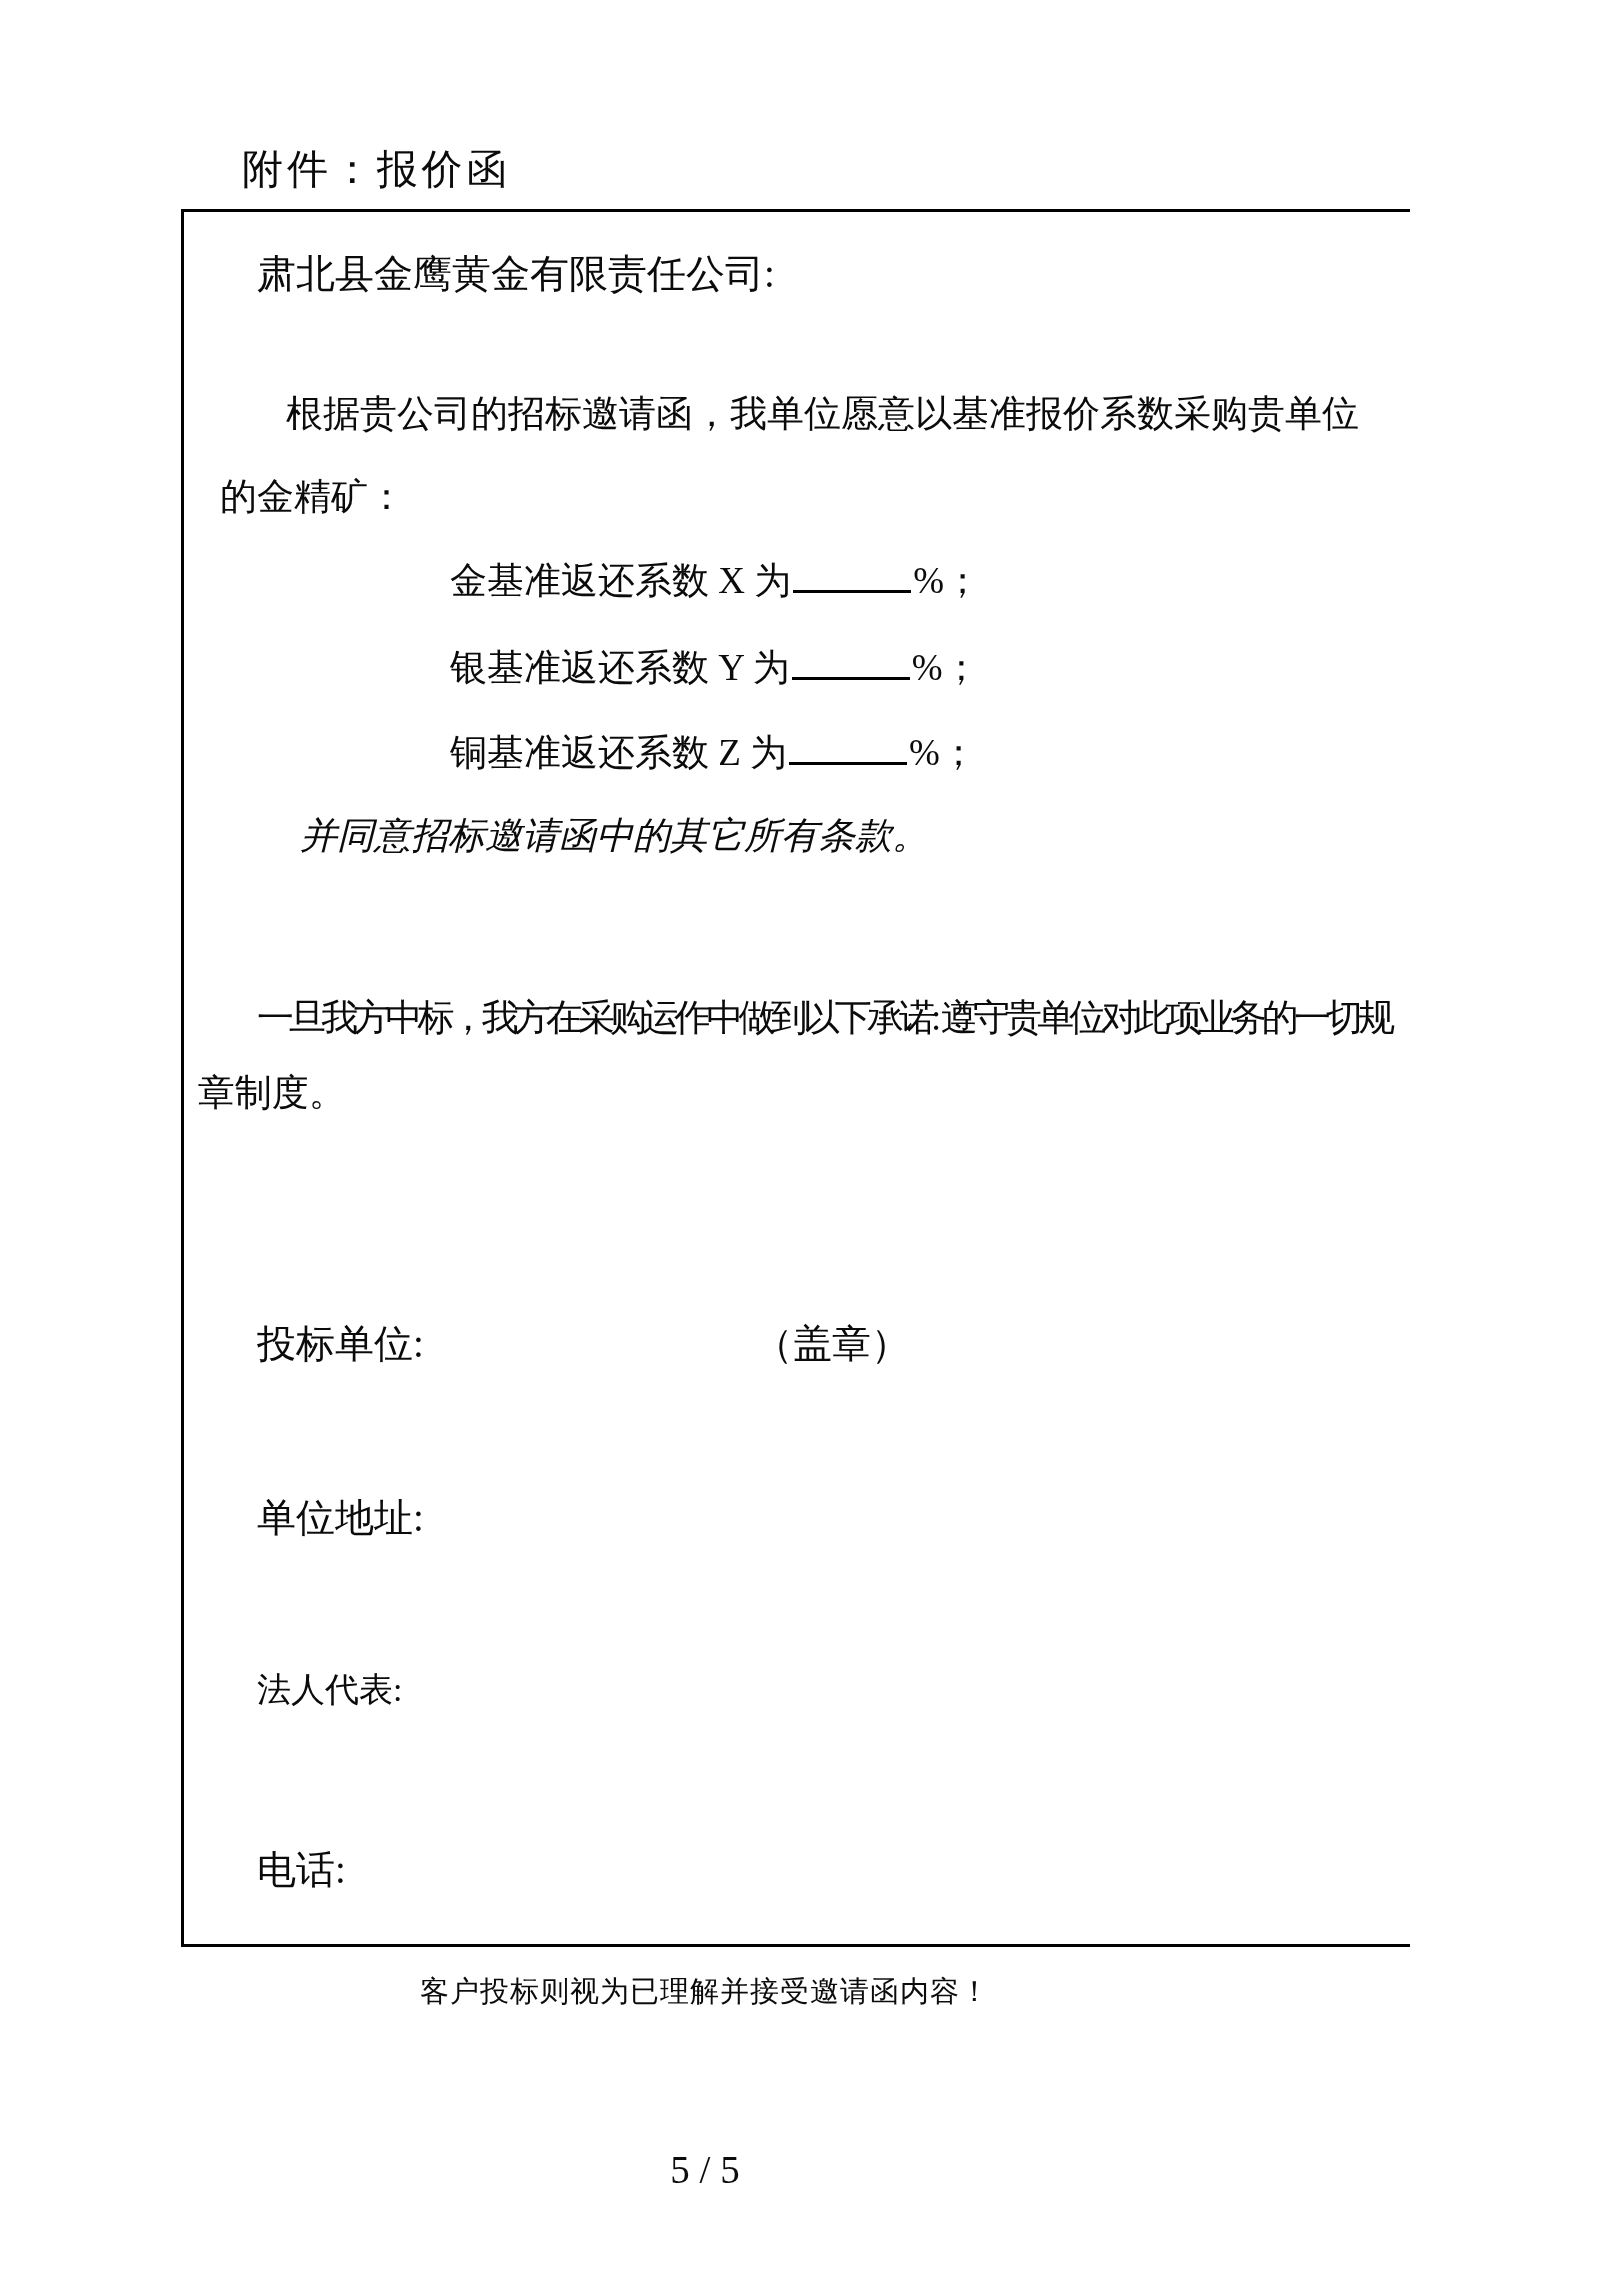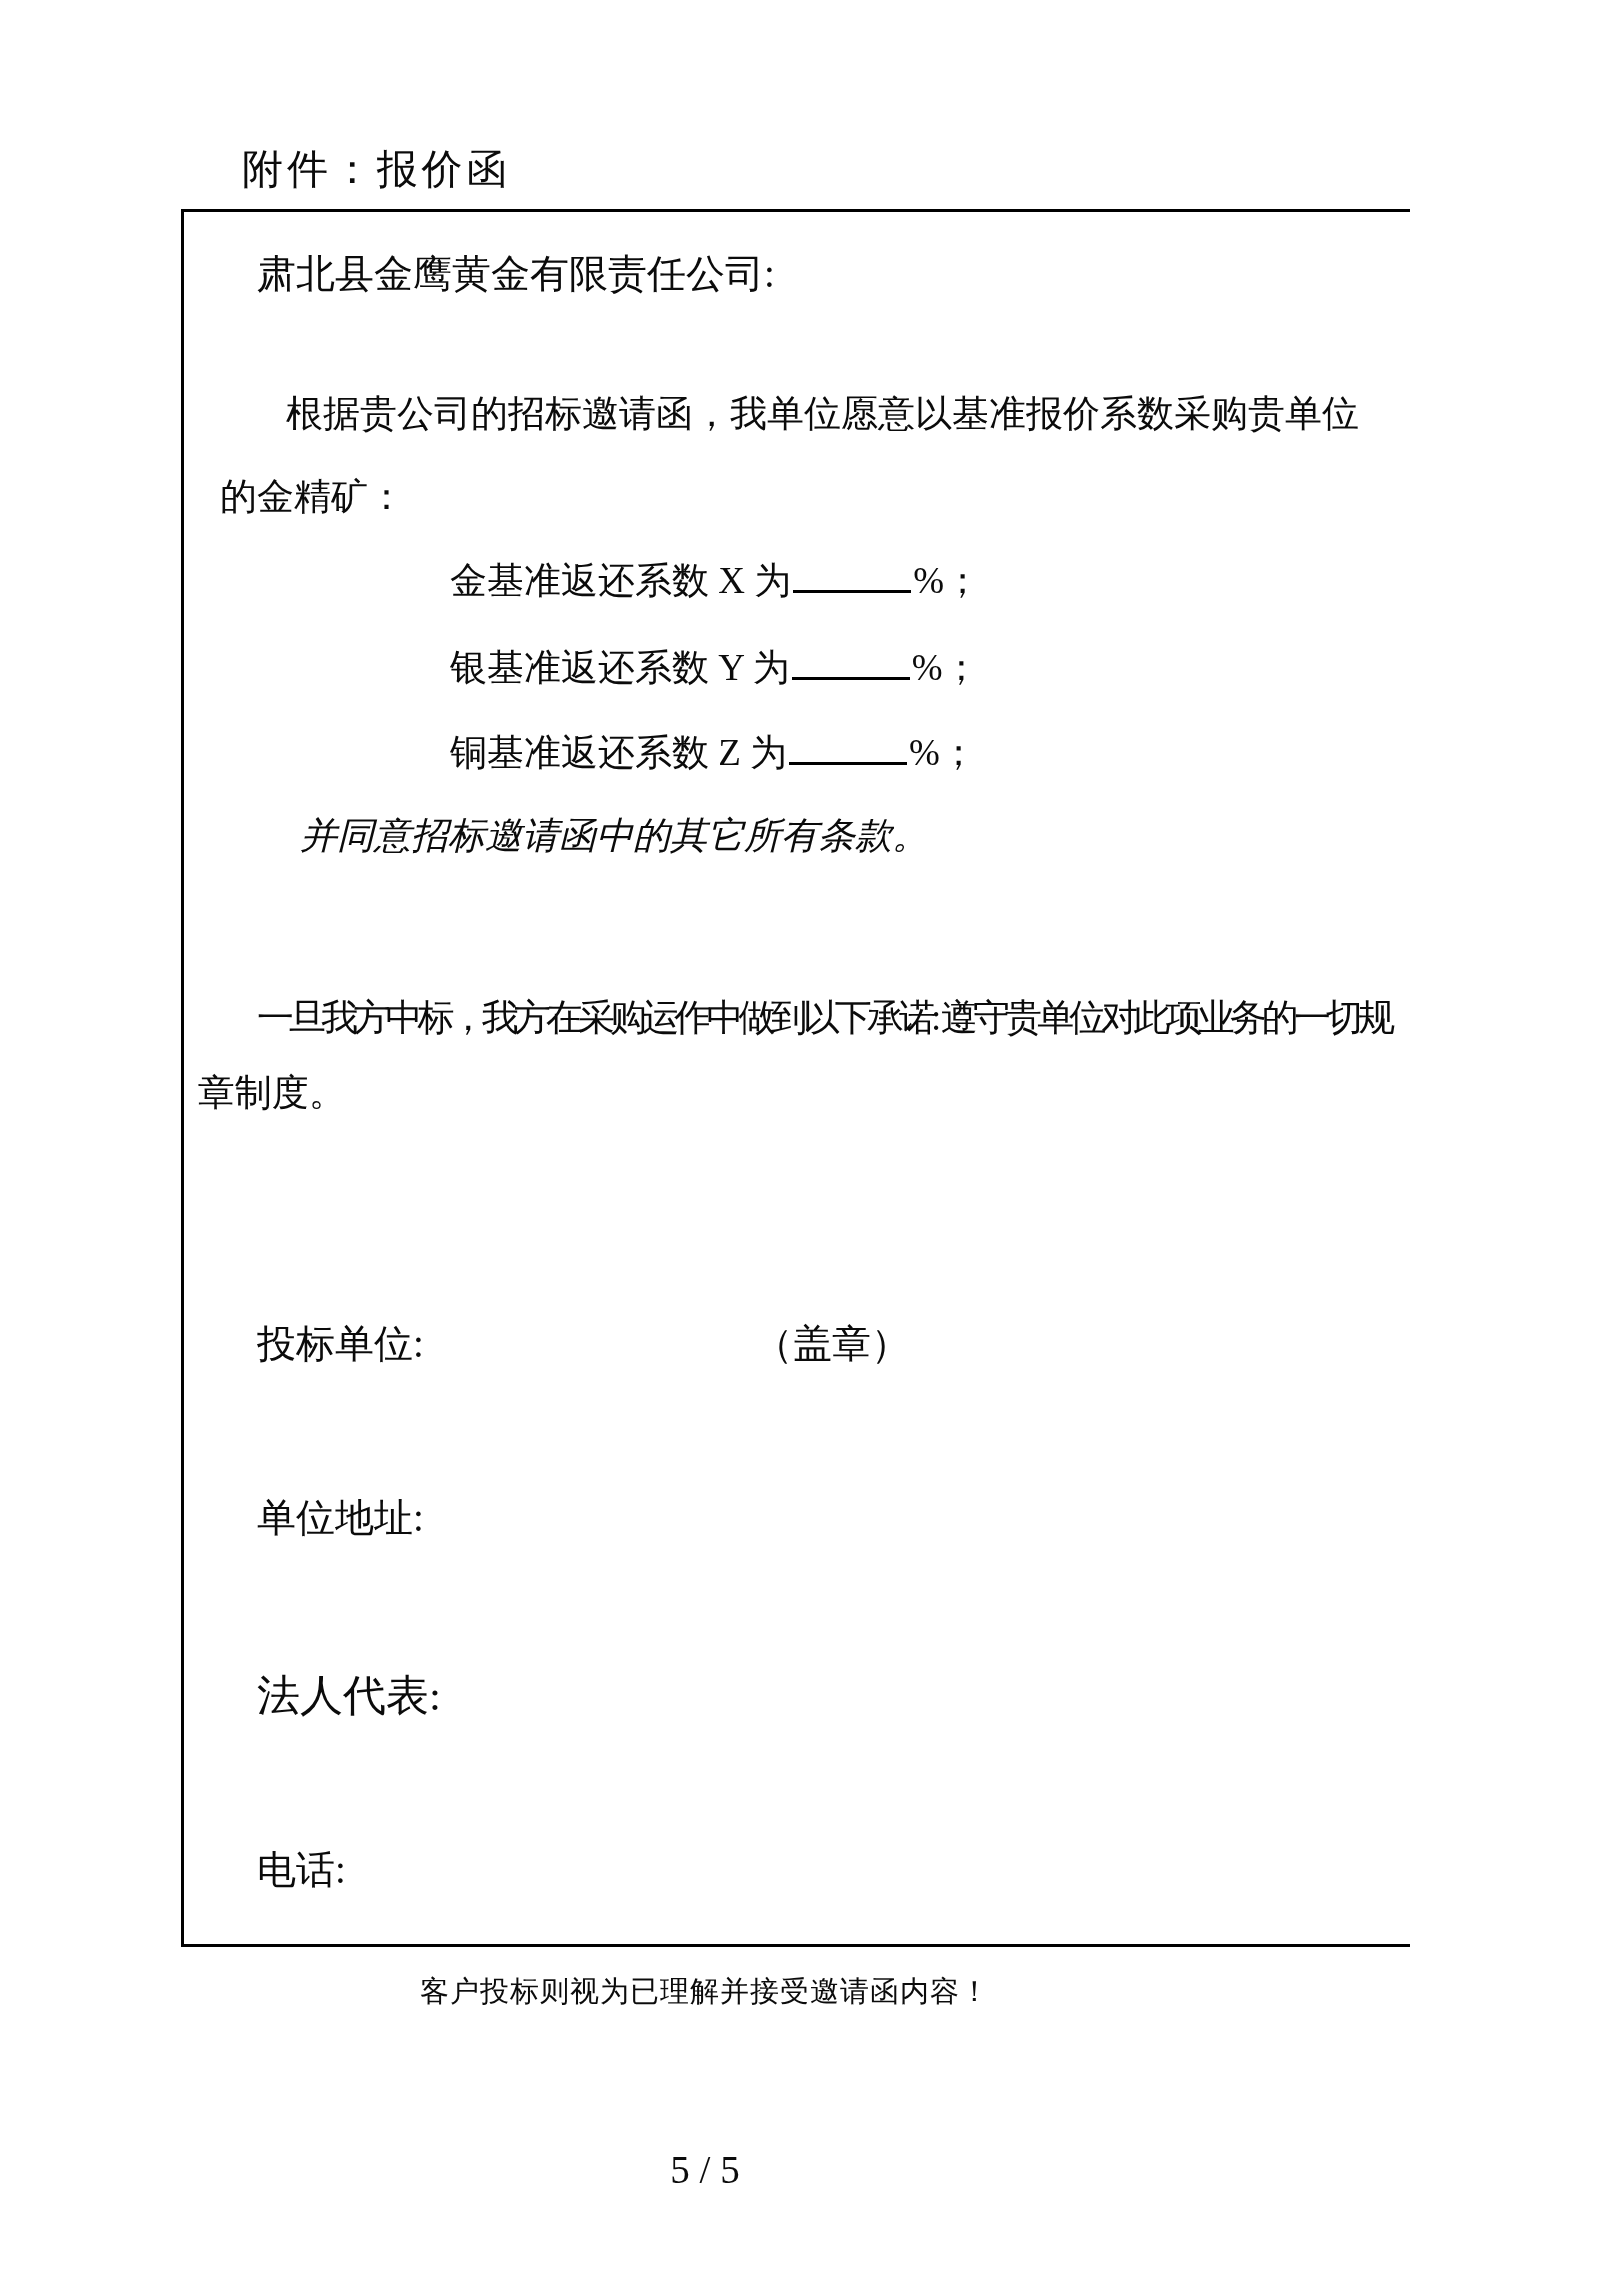--- a/index.html
+++ b/index.html
@@ -46,21 +46,21 @@
   .intro-2          { left: 36px;  top: 263px; }
   .coef-1           { left: 266px; top: 347px; }
   .coef-2           { left: 266px; top: 434px; }
   .coef-3           { left: 266px; top: 519px; }
   .agreement        { left: 116px; top: 602px; font-style: italic; }
   .commit-1         { left: 73px;  top: 784px; letter-spacing: -4.9px; }
   .commit-2         { left: 13.7px;  top: 859px; }
   .sig-1            { left: 73px;  top: 1109px; font-size: 39px; }
   .stamp-note       { left: 570px; top: 1109px; font-size: 39px; }
   .sig-2            { left: 73px;  top: 1283px; font-size: 39px; }
-  .sig-3            { left: 73px;  top: 1458px; font-size: 43px; }
+  .sig-3            { left: 73px;  top: 1458px; font-size: 34px; }
   .sig-4            { left: 73px;  top: 1635px; font-size: 39px; }
 
   .blank-underline {
     display: inline-block;
     width: 118px;
     height: 0.85em;
     border-bottom: 3.9px solid #000000;
     margin-left: 2px;
     margin-right: 2px;
   }

